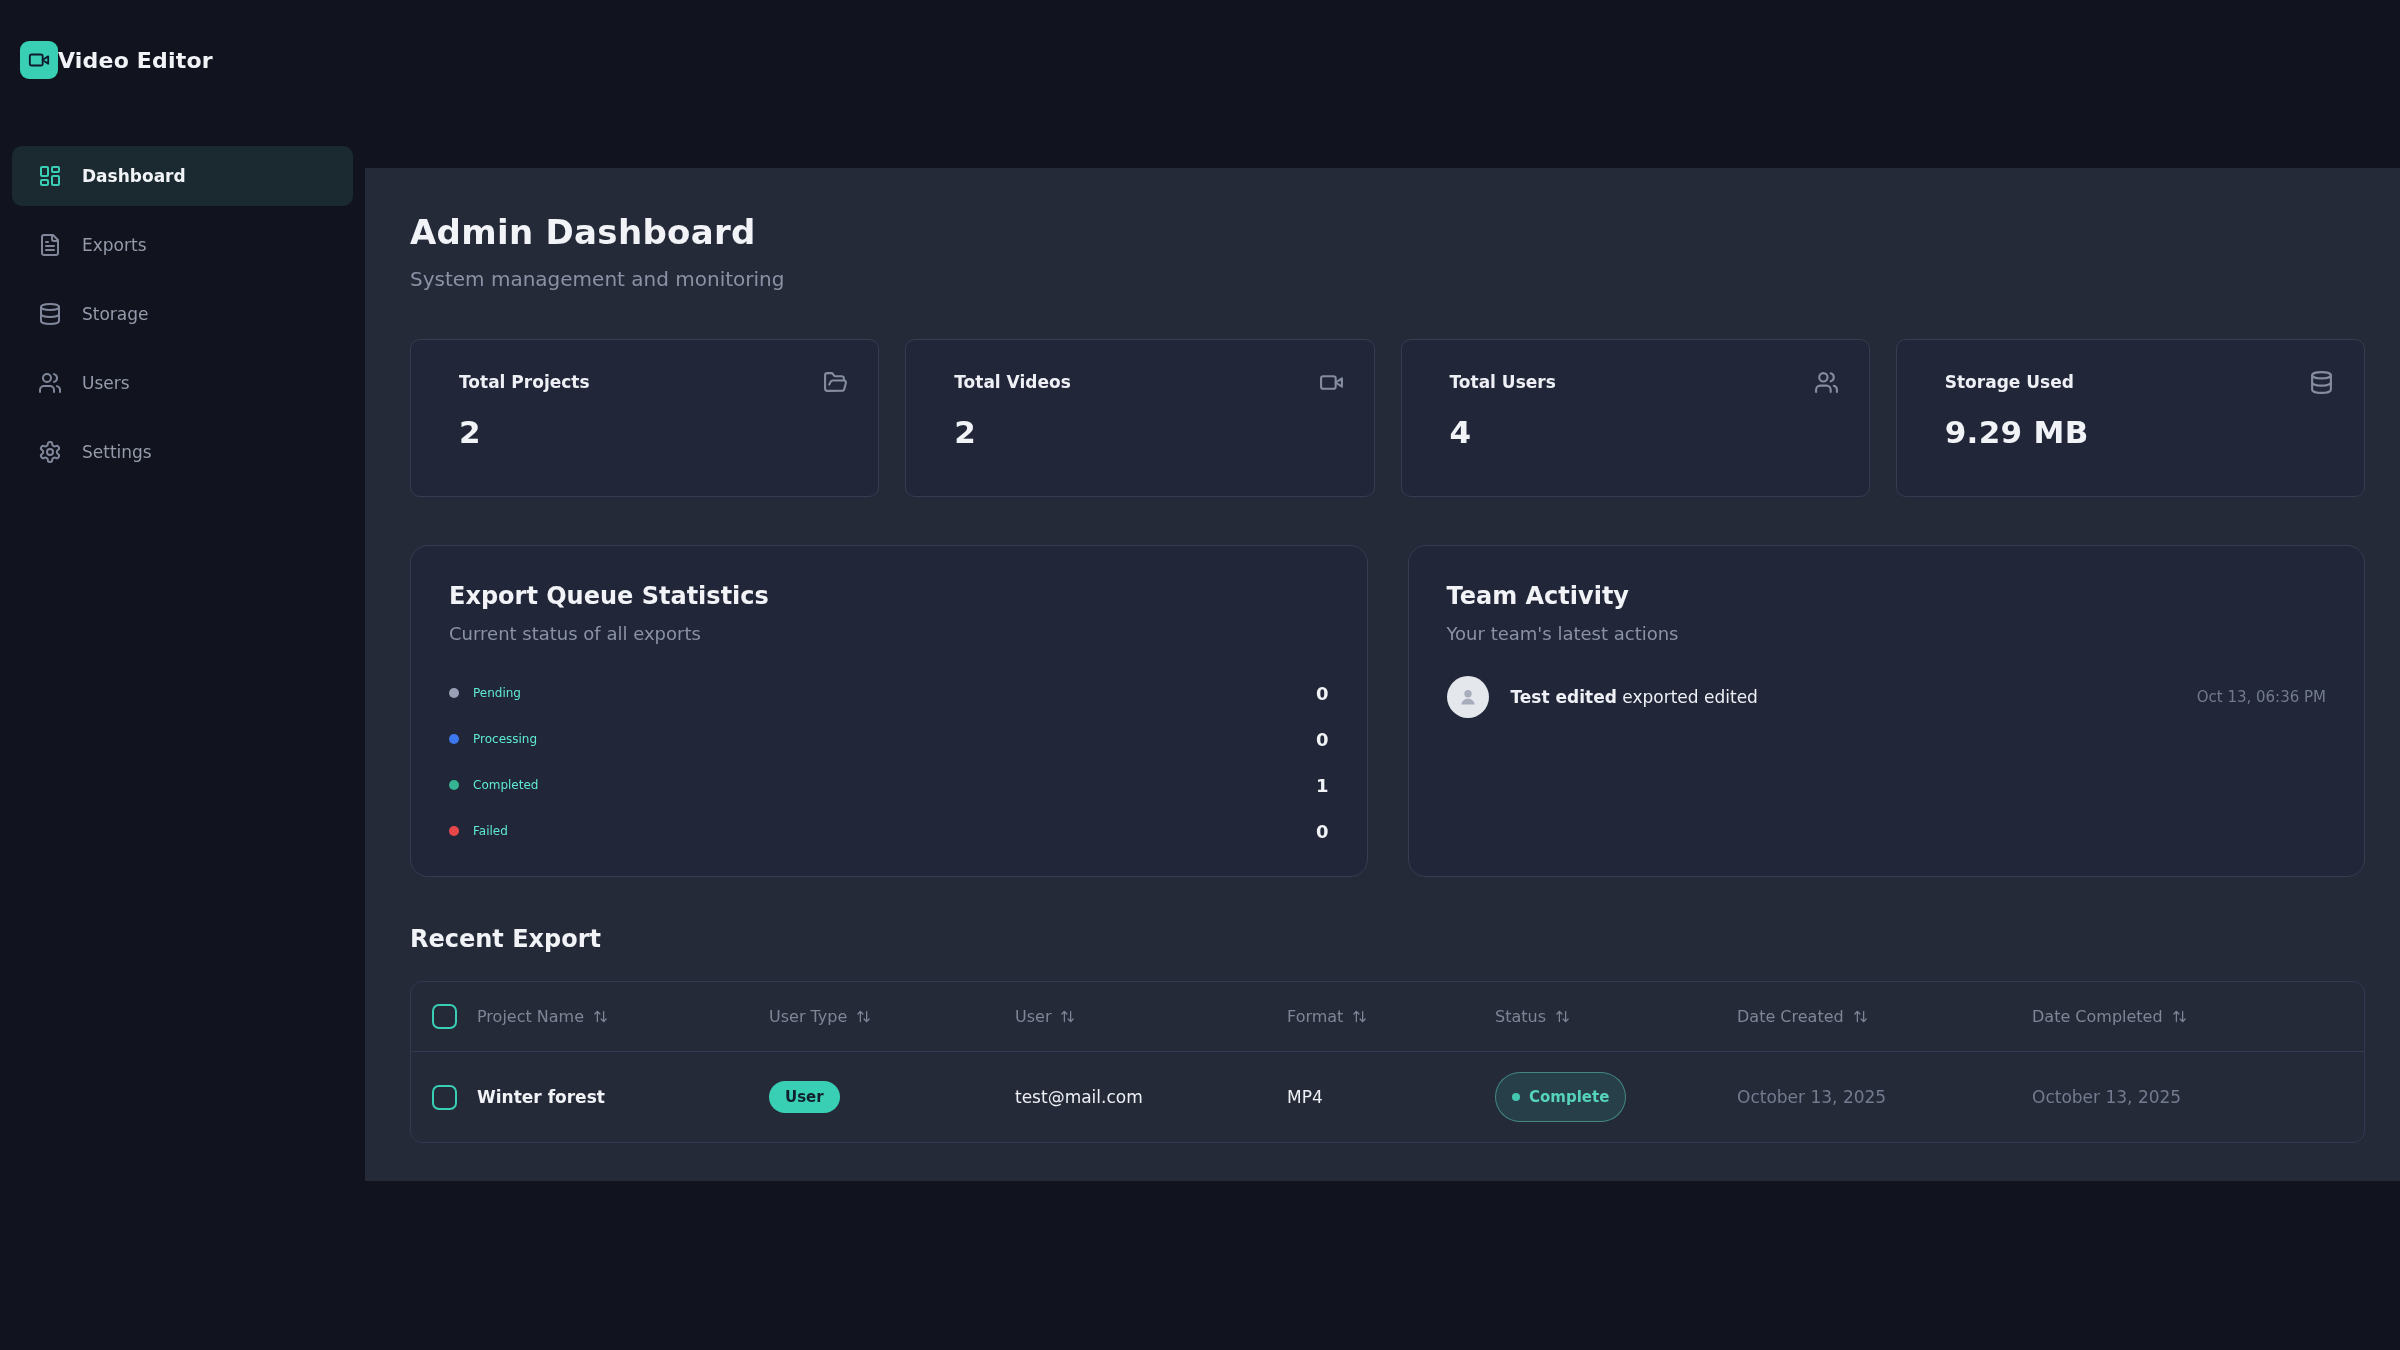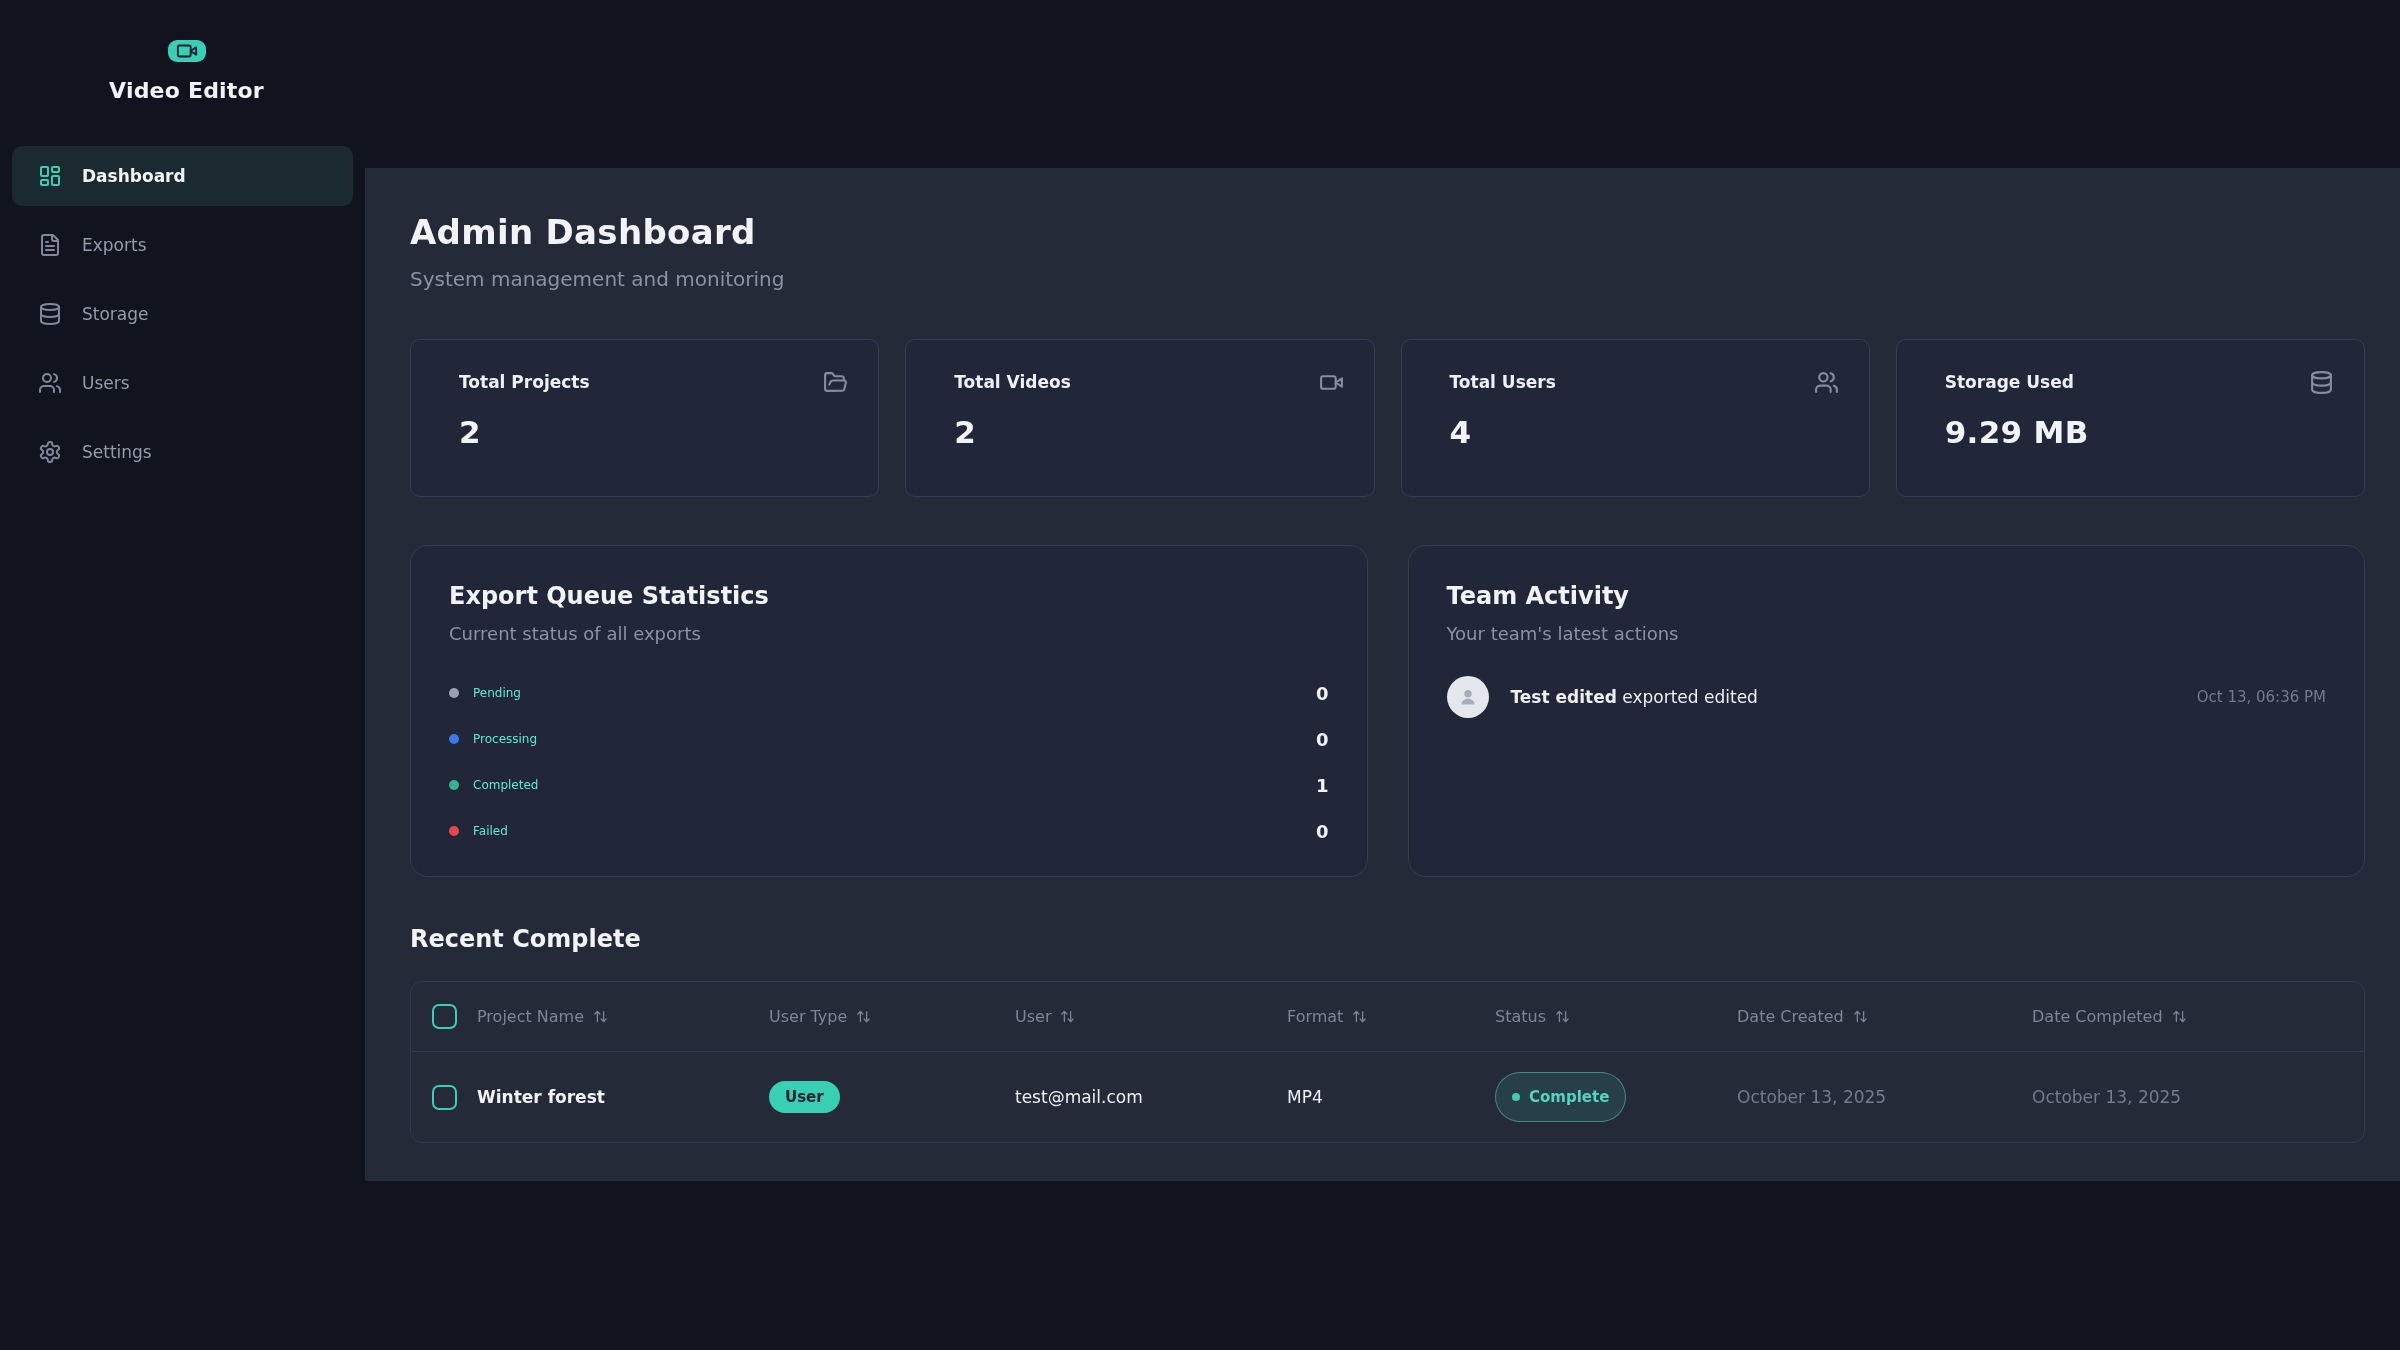--- a/index.html
+++ b/index.html
@@ -22,21 +22,21 @@
     background:var(--outer-bg);
     font-family:"DejaVu Sans","Liberation Sans",sans-serif;
     color:var(--txt-white);
     overflow:hidden;
     position:relative;
   }
   svg{display:block;}
 
   
   .sidebar{position:absolute;left:0;top:0;width:365px;height:100%;padding:40px 12px 0 12px;}
-  .logo-row{display:flex;align-items:center;gap:16px;margin-left:8px;height:40px;flex-direction:column;}
+  .logo-row{display:flex;align-items:center;margin-left:8px;height:40px;}
   .logo-box{width:38px;height:38px;border-radius:9px;background:var(--teal);display:flex;align-items:center;justify-content:center;color:#0f1b2d;}
   .logo-title{font-size:22px;font-weight:bold;letter-spacing:.2px;}
   .nav{margin-top:66px;display:flex;flex-direction:column;gap:9px;}
   .nav-item{display:flex;align-items:center;gap:20px;height:60px;border-radius:10px;padding-left:26px;cursor:pointer;color:#959bab;}
   .nav-item .nav-ic{color:#80879a;}
   .nav-item.active{background:var(--active-bg);color:var(--txt-white);font-weight:bold;}
   .nav-item.active .nav-ic{color:var(--teal);}
   .nav-label{font-size:17px;}
 
   
@@ -245,21 +245,21 @@
               <circle cx="12" cy="9" r="3.4"></circle>
               <path d="M5.8 19c.6-3.4 3.1-5.3 6.2-5.3s5.6 1.9 6.2 5.3Z"></path>
             </svg>
         </span>
         <span class="activity-text"><span class="actor">Test edited</span> <span>exported edited</span></span>
         <span class="activity-time">Oct 13, 06:36 PM</span>
       </div>
     </section>
   </div>
 
-  <h2 class="section-title">Recent Complete</h2>
+  <h2 class="section-title">Recent Export</h2>
   <div class="table">
     <div class="t-row t-head">
       <div class="cb-cell">
         <div class="checkbox"></div>
       </div>
       <div class="th-cell">
         <span>Project Name</span>
         <span class="sort-ic">
             <svg width="15" height="15" viewBox="0 0 24 24" fill="none" stroke="currentColor" stroke-width="2" stroke-linecap="round" stroke-linejoin="round">
               <path d="m21 16-4 4-4-4"></path>

